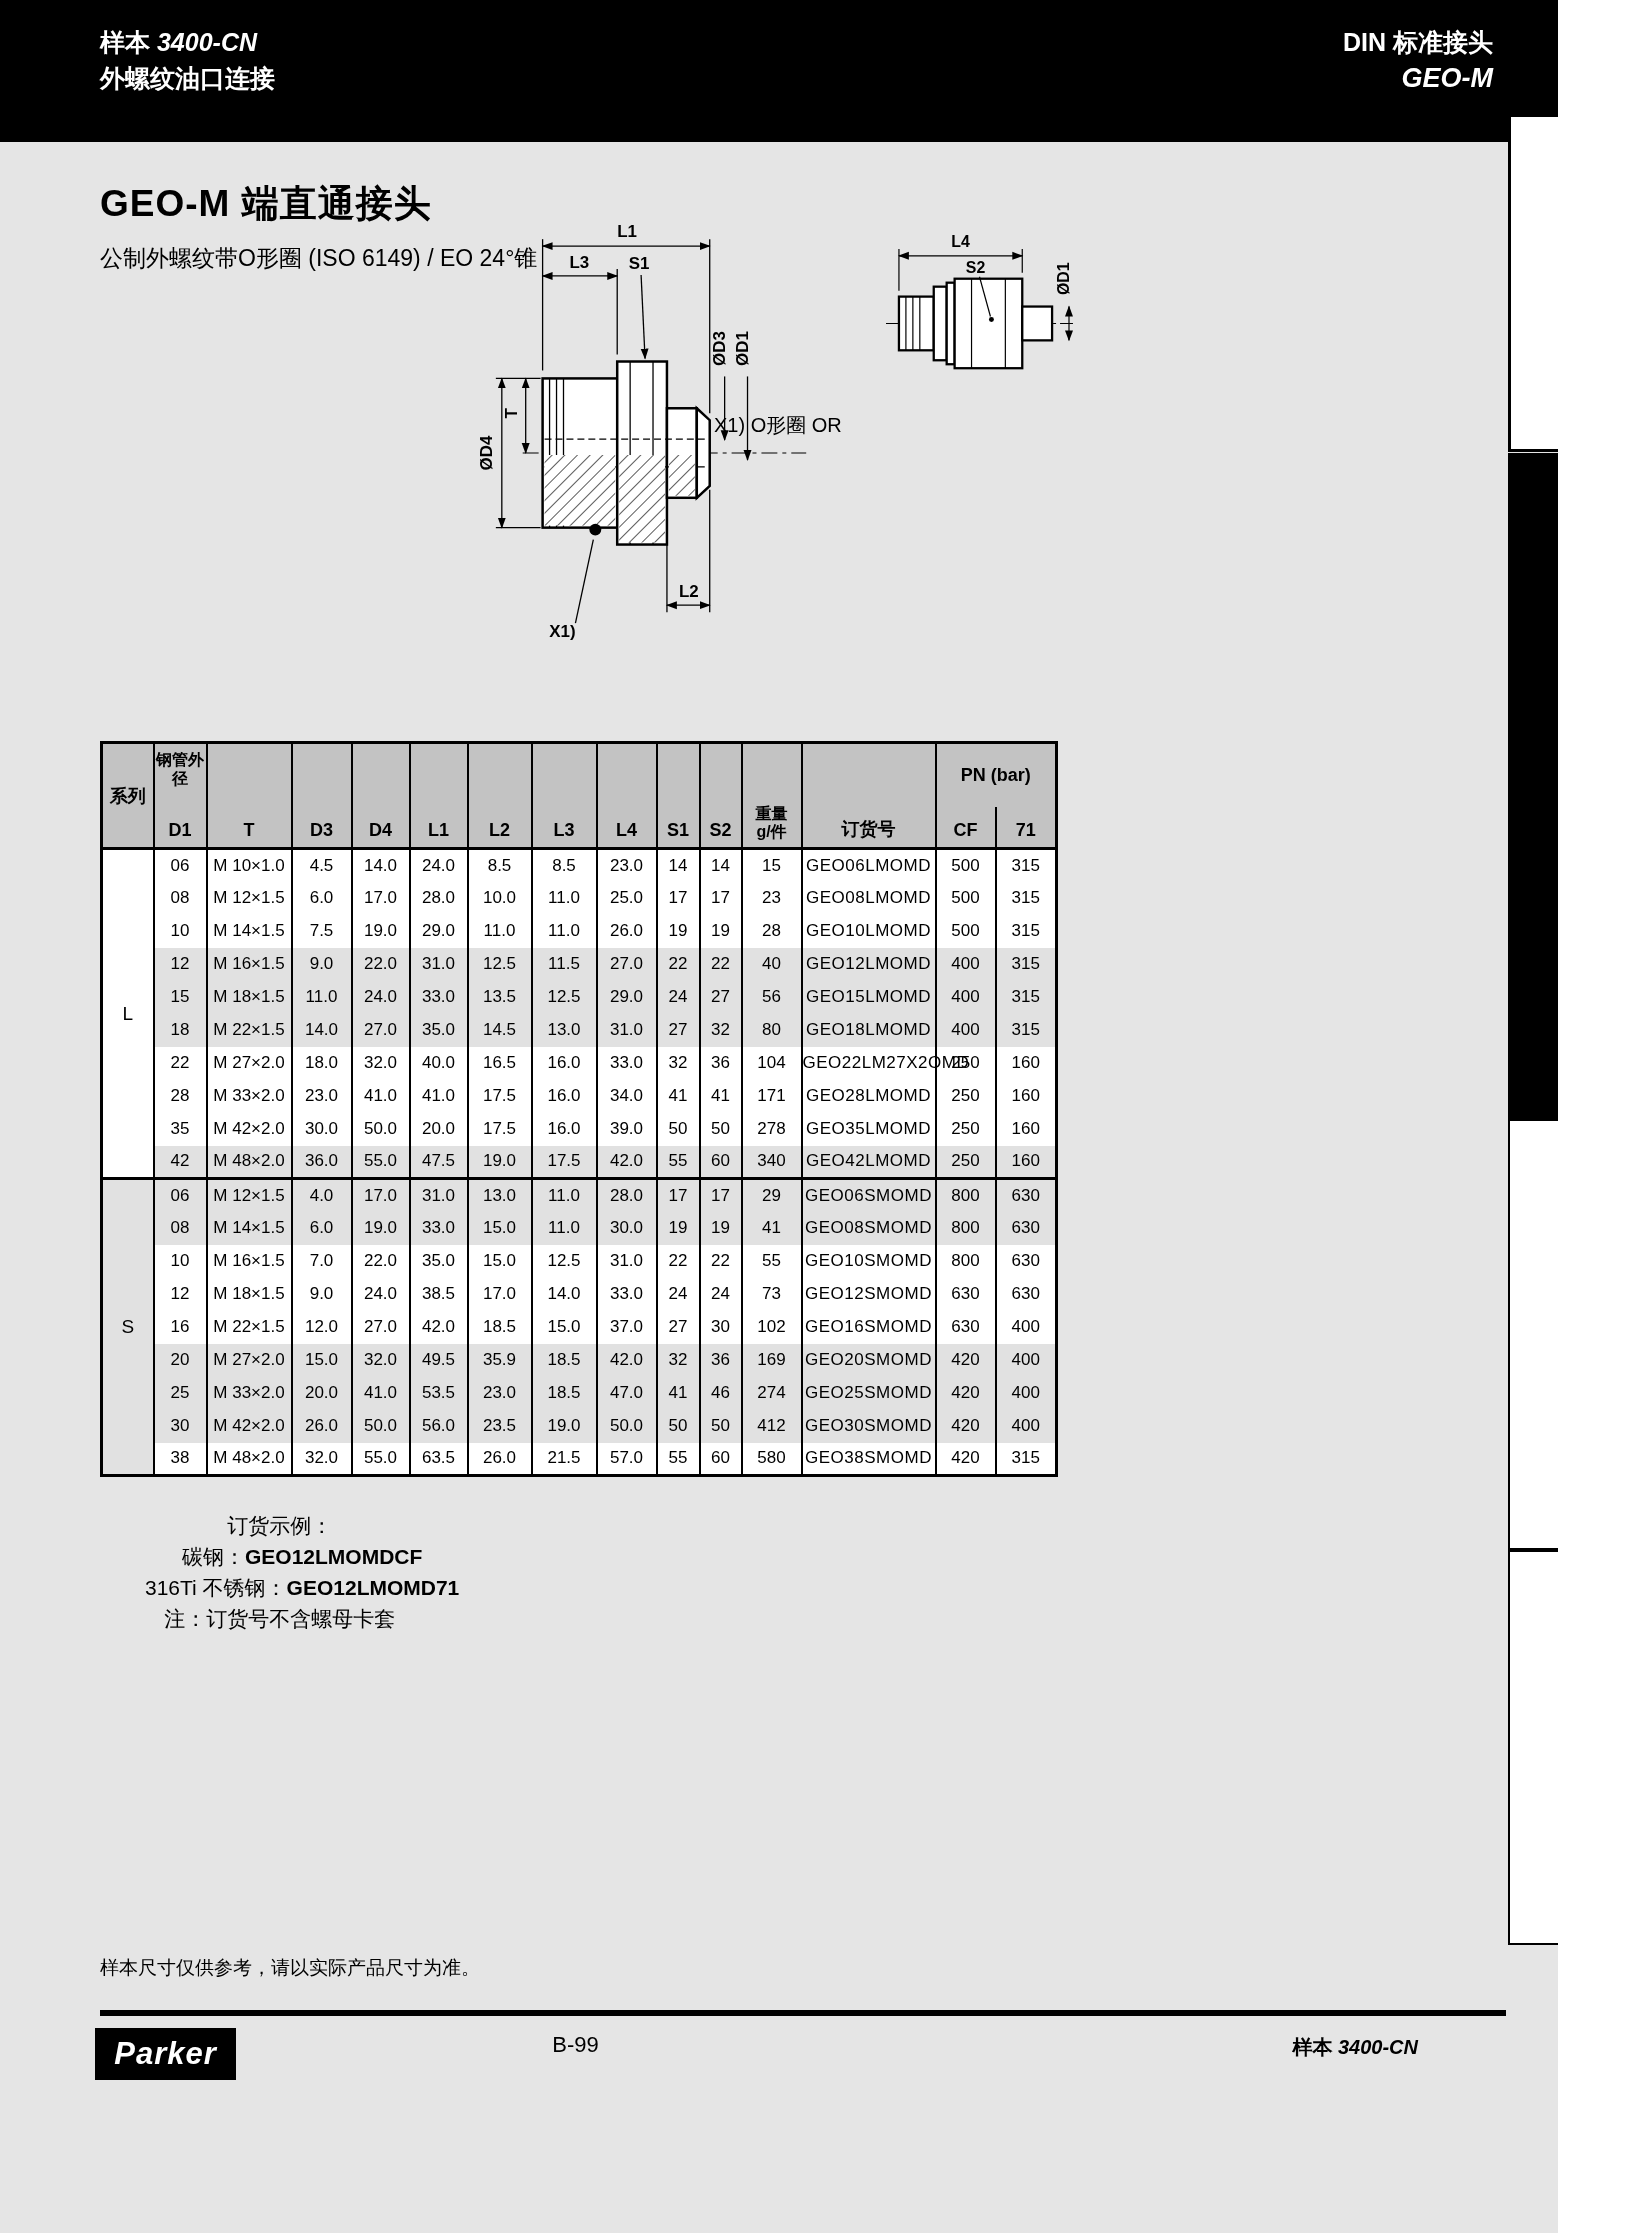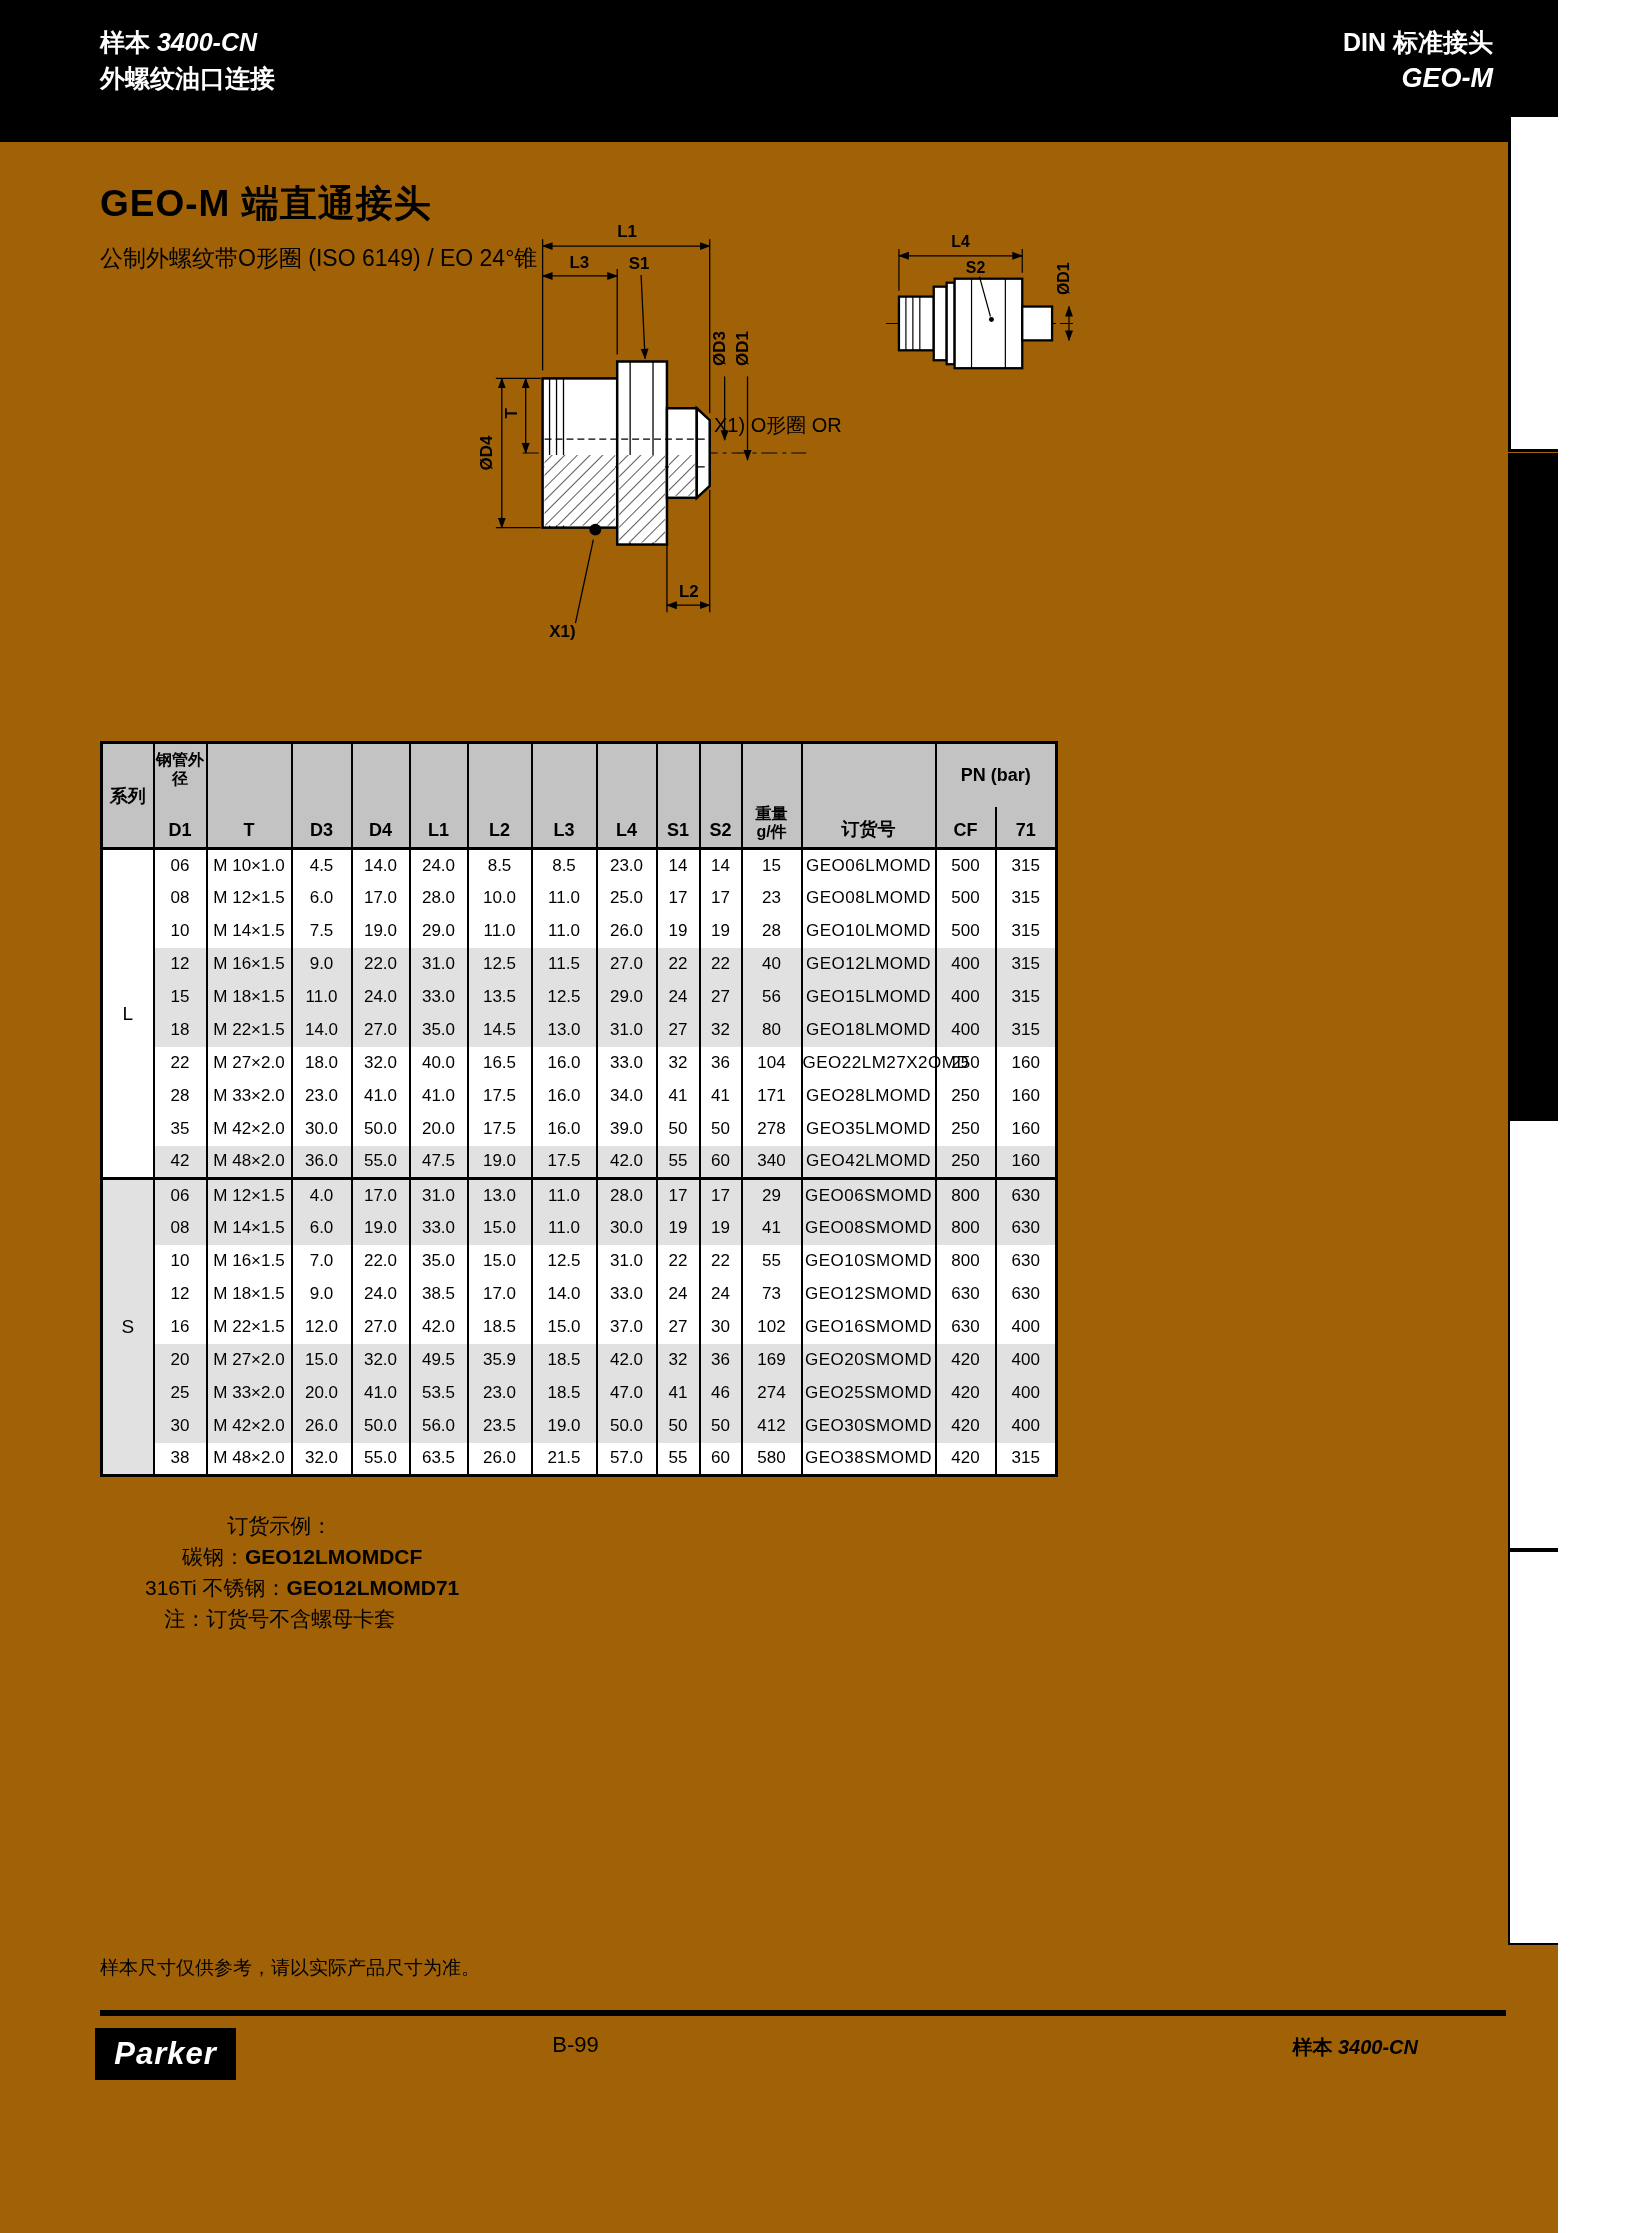--- a/index.html
+++ b/index.html
@@ -1,20 +1,20 @@
 <!DOCTYPE html>
 <html style="--bar_bg: #000000; --bar_fg: #ffffff; --table_header_bg: #c3c3c3; --row_shade: #e1e1e1; --tab_active_bg: #000000;"><head>
 <meta charset="utf-8">
 <style>
   * { box-sizing: border-box; margin: 0; padding: 0; }
   html,body { background:#fff; }
   .page {
     position: relative;
     width: 1558px; height: 2234px;
-    background: #a16207;
+    background: #e5e5e5;
     font-family: "Liberation Sans", "DejaVu Sans", sans-serif;
     color: #000;
     overflow: hidden;
   }
   
   .topbar {
     position: absolute; left:0; top:0; width:1646px; height:142px;
     background: var(--bar_bg, #000); color: var(--bar_fg, #fff);
   }
   .topbar-left { position:absolute; left:100px; top:24px; font-size:25px; font-weight:bold; line-height:36px; }

